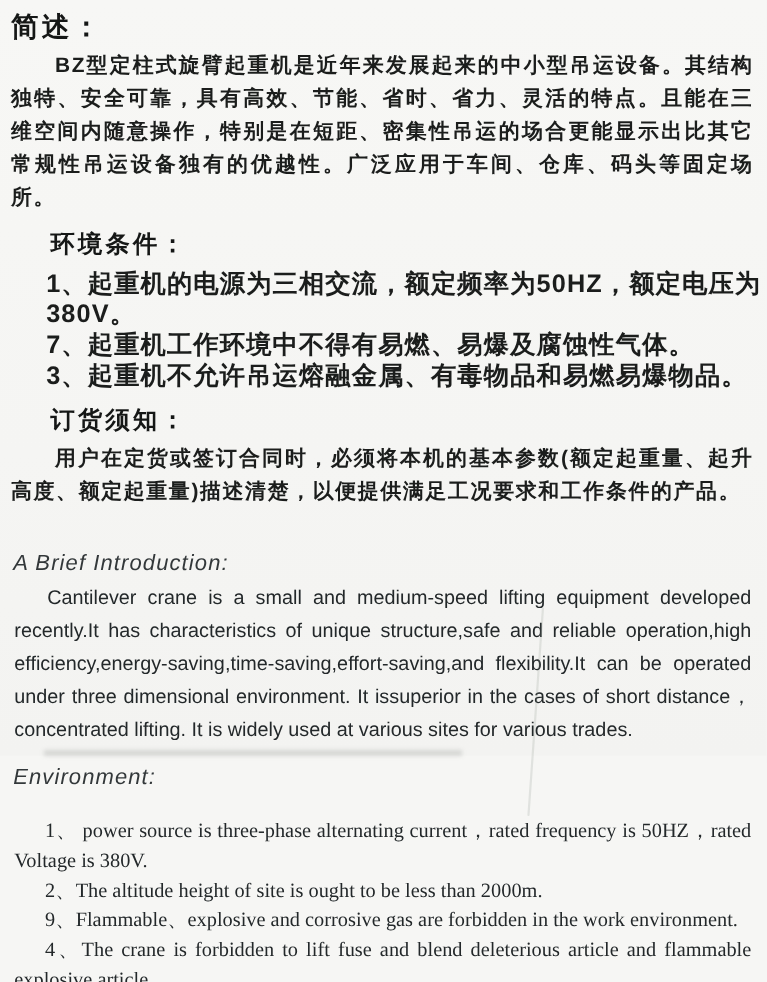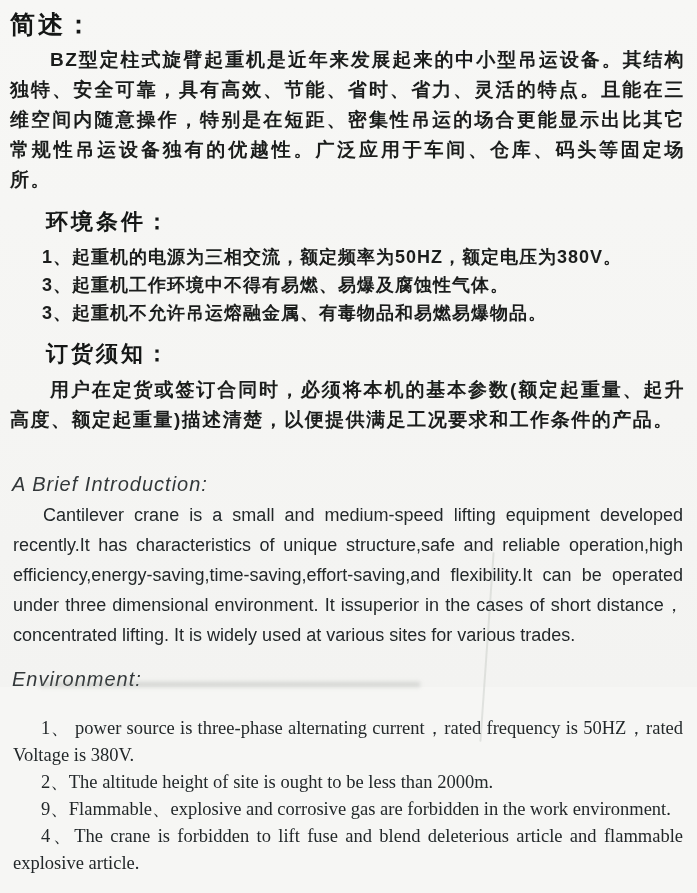--- a/index.html
+++ b/index.html
@@ -32,21 +32,21 @@
     color:#1b1d1c;
   }
   .cn-h2{
     font-size:22px;font-weight:bold;
     letter-spacing:3px;
     margin:0;padding:12px 17px 4px 46px;
     color:#151716;
   }
   .cn-list{margin:2px 0 0 42px;padding:0;}
   .cn-list p{
-    font-size:18px;font-weight:bold;
+    font-size:23px;font-weight:bold;
     line-height:28px;
     letter-spacing:1px;
     margin:0;
     color:#1b1d1c;
   }
   
   .en-h{
     font-style:italic;
     font-size:20px;font-weight:normal;
     letter-spacing:1px;
@@ -97,21 +97,21 @@
 <body>
 
 <div class="page">
 
   <h1 class="cn-h1">简述：</h1>
   <p class="cn-body">BZ型定柱式旋臂起重机是近年来发展起来的中小型吊运设备。其结构独特、安全可靠，具有高效、节能、省时、省力、灵活的特点。且能在三维空间内随意操作，特别是在短距、密集性吊运的场合更能显示出比其它常规性吊运设备独有的优越性。广泛应用于车间、仓库、码头等固定场所。</p>
 
   <h2 class="cn-h2">环境条件：</h2>
   <div class="cn-list">
     <p>1、起重机的电源为三相交流，额定频率为50HZ，额定电压为380V。</p>
-    <p>3、起重机工作环境中不得有易燃、易爆及腐蚀性气体。</p>
+    <p>7、起重机工作环境中不得有易燃、易爆及腐蚀性气体。</p>
     <p>3、起重机不允许吊运熔融金属、有毒物品和易燃易爆物品。</p>
   </div>
 
   <h2 class="cn-h2">订货须知：</h2>
   <p class="cn-body">用户在定货或签订合同时，必须将本机的基本参数(额定起重量、起升高度、额定起重量)描述清楚，以便提供满足工况要求和工作条件的产品。</p>
 
   <h3 class="en-h intro">A Brief Introduction:</h3>
   <p class="en-body intro">Cantilever crane is a small and medium-speed lifting equipment developed recently.It has characteristics of unique structure,safe and reliable operation,high efficiency,energy-saving,time-saving,effort-saving,and flexibility.It can be operated under three dimensional environment.  It issuperior in the cases of short distance，concentrated lifting.  It is widely used at various sites for various trades.</p>
 
   <h3 class="en-h env">Environment:</h3>

